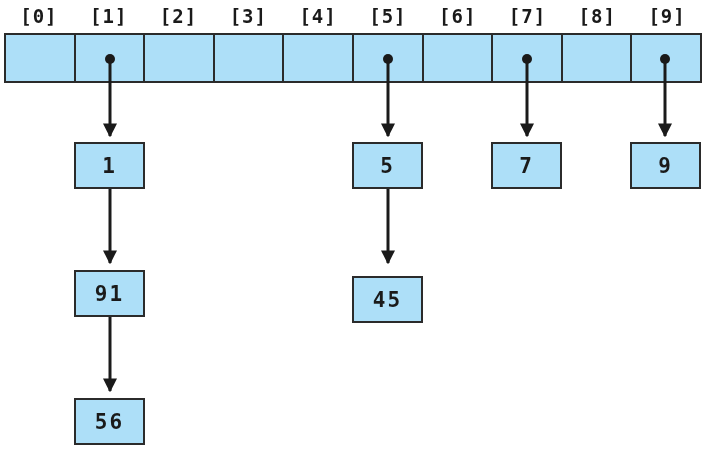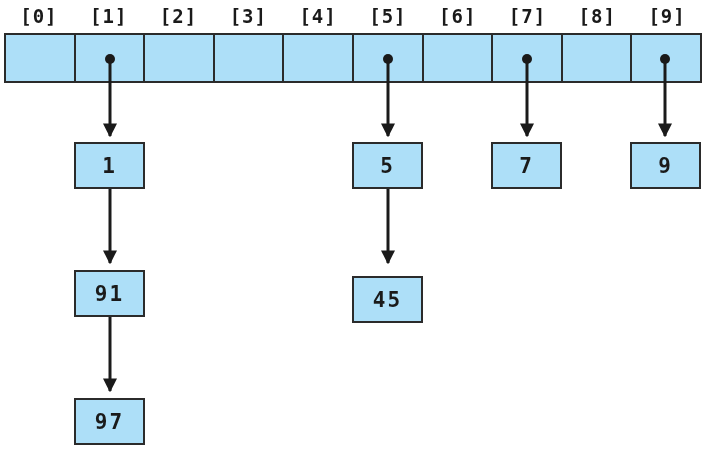--- a/index.html
+++ b/index.html
@@ -125,21 +125,21 @@
     <line x1="527" y1="59" x2="527" y2="136" stroke="#1a1a1a" stroke-width="3" marker-end="url(#arrowhead)"></line>
     <line x1="665" y1="59" x2="665" y2="136" stroke="#1a1a1a" stroke-width="3" marker-end="url(#arrowhead)"></line>
 
     <line x1="110" y1="189" x2="110" y2="263" stroke="#1a1a1a" stroke-width="3" marker-end="url(#arrowhead)"></line>
     <line x1="110" y1="317" x2="110" y2="391" stroke="#1a1a1a" stroke-width="3" marker-end="url(#arrowhead)"></line>
     <line x1="388" y1="189" x2="388" y2="263" stroke="#1a1a1a" stroke-width="3" marker-end="url(#arrowhead)"></line>
   </svg>
 
   <div class="node" style="left:74px;  top:142px;">1</div>
   <div class="node" style="left:74px;  top:270px;">91</div>
-  <div class="node" style="left:74px;  top:398px;">97</div>
+  <div class="node" style="left:74px;  top:398px;">56</div>
 
   <div class="node" style="left:352px; top:142px;">5</div>
   <div class="node" style="left:352px; top:276px;">45</div>
 
   <div class="node" style="left:491px; top:142px;">7</div>
 
   <div class="node" style="left:630px; top:142px;">9</div>
 
 </div>
 

